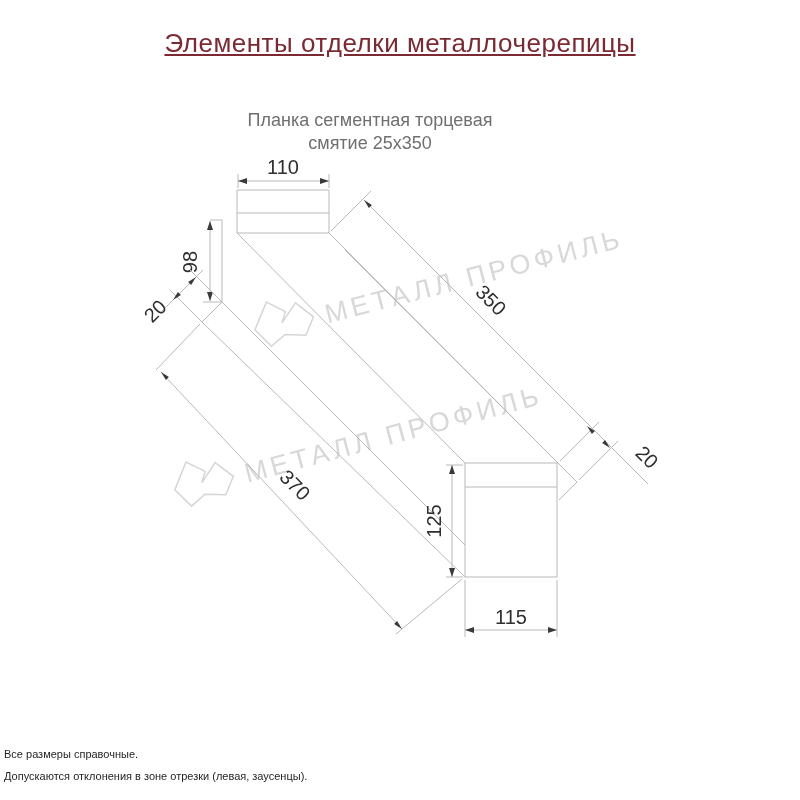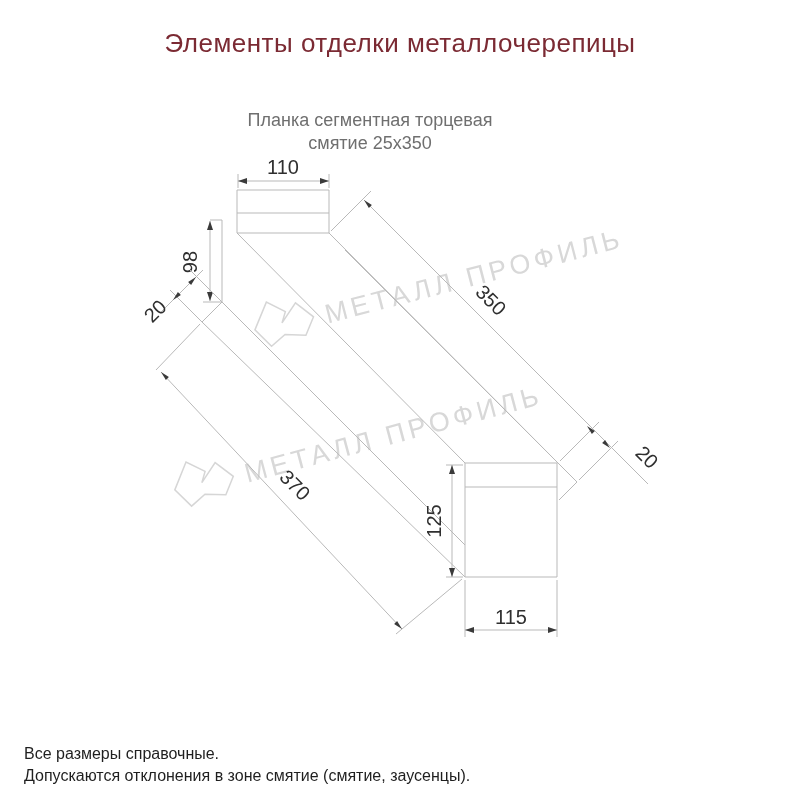--- a/index.html
+++ b/index.html
@@ -1,19 +1,19 @@
 <!DOCTYPE html>
 <html><head>
 <meta charset="utf-8">
 <style>
   html,body{margin:0;padding:0;background:#ffffff;}
   body{width:800px;height:800px;position:relative;font-family:"Liberation Sans",sans-serif;overflow:hidden;}
-  .page-title{position:absolute;top:28px;left:0;width:800px;text-align:center;font-size:26px;color:#7b2a33;letter-spacing:0.5px;}
+  .page-title{position:absolute;top:28px;left:0;width:800px;text-align:center;font-size:26px;color:#7b2a33;letter-spacing:0.5px;text-decoration:underline;}
   .subtitle{position:absolute;top:109px;left:0;width:740px;text-align:center;font-size:18px;line-height:23px;color:#6f6f6f;}
-  .footer{position:absolute;top:743px;left:24px;font-size:16px;line-height:22px;color:#1f1f1f;}
+  .footer{position:absolute;top:743px;left:4px;font-size:11px;line-height:22px;color:#1f1f1f;}
   svg{position:absolute;top:0;left:0;}
   .ln{stroke:#b9b9b9;stroke-width:1;fill:none;}
   .arw{fill:#3a3a3a;stroke:none;}
   .dimtxt{fill:#2f2f2f;font-size:20px;font-family:"Liberation Sans",sans-serif;text-anchor:middle;}
   .wmtxt{fill:#d8d8d8;font-size:27px;letter-spacing:4px;font-family:"Liberation Sans",sans-serif;}
   .wmlogo{stroke:#d6d6d6;fill:none;stroke-width:1.5;}
 </style>
 </head>
 <body>
 
@@ -119,14 +119,14 @@
     <line class="ln" x1="557" y1="580" x2="557" y2="637"></line>
     <line class="ln" x1="465" y1="630" x2="557" y2="630"></line>
     <polygon class="arw" points="465,630 474,627 474,633"></polygon>
     <polygon class="arw" points="557,630 548,627 548,633"></polygon>
     <text class="dimtxt" x="511" y="624">115</text>
   </g>
 </svg>
 
 <div class="footer">
   <div>Все размеры справочные.</div>
-  <div>Допускаются отклонения в зоне смятие (смятие, заусенцы).</div>
+  <div>Допускаются отклонения в зоне отрезки (левая, заусенцы).</div>
 </div>
 
 </body></html>

